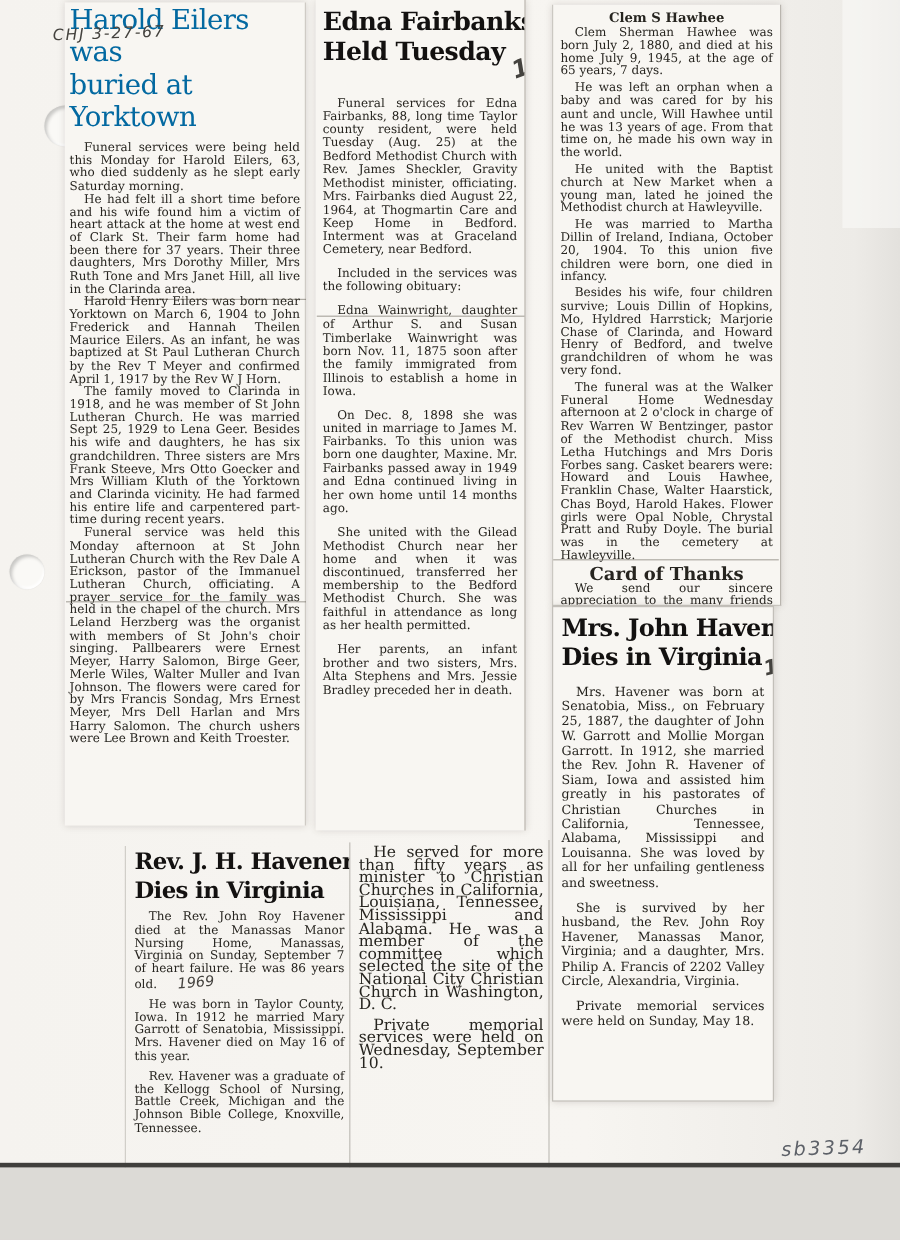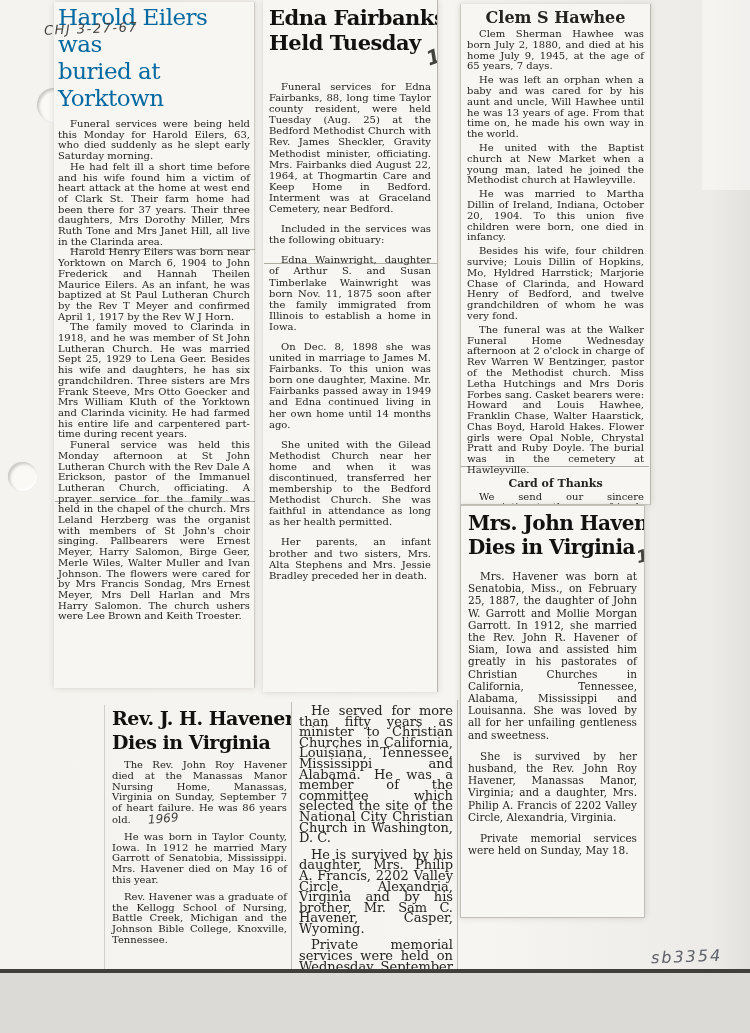--- a/index.html
+++ b/index.html
@@ -37,24 +37,24 @@
   .fb-hl { font-size:21px; font-weight:bold; line-height:25px; letter-spacing:-.5px; color:#131110; white-space:nowrap; }
   .fb-body { margin-top:25px; font-size:10px; line-height:11.1px; }
   .fb-body p { margin-bottom:9px; }
   .note-1964 { display:inline-block; font-size:20px; font-weight:bold;
     transform:rotate(-20deg) translate(2px,7px); letter-spacing:1px; }
 
   
   .clip-hawhee { left:460px; top:4px; width:191px; height:501px; padding:4px 6px;
     border-left:1px solid rgba(100,94,82,.30); border-right:1px solid rgba(100,94,82,.42);
     border-bottom:1px solid rgba(100,94,82,.30); box-sizing:border-box; }
-  .hw-title { text-align:center; font-weight:bold; font-size:16px; margin-bottom:2px; }
+  .hw-title { text-align:center; font-weight:bold; font-size:11px; margin-bottom:2px; }
   .hw-body { font-size:10px; line-height:10.8px; }
   .hw-body p { margin-bottom:3px; }
-  .hw-thanks-title { text-align:center; font-weight:bold; font-size:11px; margin:2px 0; }
+  .hw-thanks-title { text-align:center; font-weight:bold; font-size:15px; margin:2px 0; }
 
   
   .clip-mrs { left:460px; top:505px; width:185px; height:413px; padding:5px 7px;
     border:1px solid rgba(100,94,82,.36); box-sizing:border-box; }
   .mh-hl { font-size:20px; font-weight:bold; line-height:24px; letter-spacing:-.5px; color:#131110; white-space:nowrap; }
   .mh-body { margin-top:10px; font-size:10.5px; line-height:12.2px; }
   .mh-body p { margin-bottom:9px; }
   .note-1968 { display:inline-block; font-size:17px; font-weight:bold;
     transform:rotate(-14deg) translate(0,4px); color:#2b2926; }
 
@@ -151,21 +151,20 @@
       <div class="rv-hl">Dies in Virginia</div>
       <div class="rv-body">
         <p><span>The Rev. John Roy Havener died at the Manassas Manor Nursing Home, Manassas, Virginia on Sunday, September 7 of heart failure. He was 86 years old.</span><span class="hand note-1969">1969</span></p>
         <p>He was born in Taylor County, Iowa. In 1912 he married Mary Garrott of Senatobia, Mississippi. Mrs. Havener died on May 16 of this year.</p>
         <p>Rev. Havener was a graduate of the Kellogg School of Nursing, Battle Creek, Michigan and the Johnson Bible College, Knoxville, Tennessee.</p>
       </div>
     </article>
 
     <article class="clip clip-revR">
       <p>He served for more than fifty years as minister to Christian Churches in California, Louisiana, Tennessee, Mississippi and Alabama. He was a member of the committee which selected the site of the National City Christian Church in Washington, D. C.</p>
-      <p>He is survived by his daughter, Mrs. Philip A. Francis, 2202 Valley Circle, Alexandria, Virginia and by his brother, Mr. Sam C. Havener, Casper, Wyoming.</p>
       <p>Private memorial services were held on Wednesday, September 10.</p>
     </article>
 
     <div class="seam seam-e1"></div>
     <div class="seam seam-e2"></div>
     <div class="seam seam-f1"></div>
     <div class="seam seam-h1"></div>
     <div class="vsep vsep-rev"></div>
     <div class="vsep vsep-revL"></div>
 

